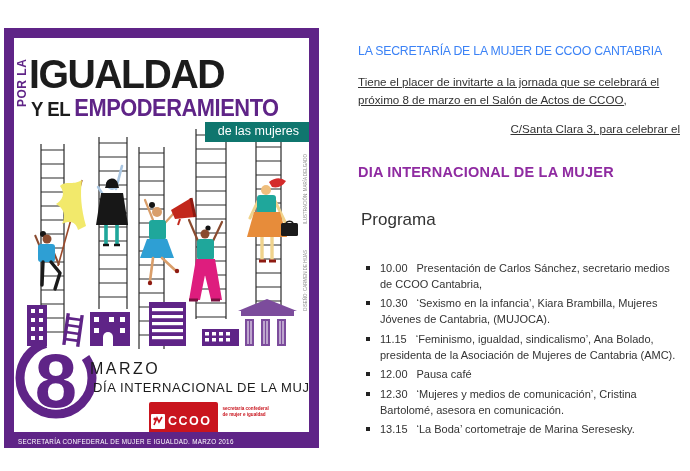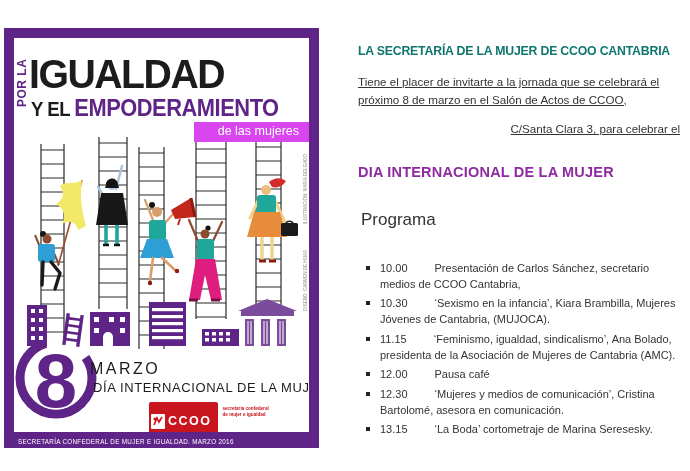--- a/index.html
+++ b/index.html
@@ -11,50 +11,50 @@
   .poster-inner{position:absolute;left:10px;top:10px;right:10px;bottom:16px;background:#fff;overflow:hidden;}
   .poster-footer{position:absolute;left:14px;bottom:3px;color:#fff;font-size:6.3px;letter-spacing:.3px;z-index:4;}
 
   .kicker{position:absolute;left:1px;top:19px;height:50px;writing-mode:vertical-rl;transform:rotate(180deg);
           color:#5F2487;font-weight:bold;font-size:12px;letter-spacing:.5px;}
   .t1{position:absolute;left:15px;top:16px;font-size:40px;line-height:40px;font-weight:bold;color:#1c1c1c;
       letter-spacing:-1.5px;transform:scaleX(.98);transform-origin:left;white-space:nowrap;}
   .t2{position:absolute;left:17px;top:57px;white-space:nowrap;transform:scaleX(.93);transform-origin:left;}
   .t2 .yel{font-size:20px;font-weight:bold;color:#1c1c1c;letter-spacing:-.5px;}
   .t2 .emp{font-size:23.5px;font-weight:bold;color:#5F2487;letter-spacing:-.5px;}
-  .tag{position:absolute;right:0;top:84px;background:#d946ef;color:#fff;font-size:12.5px;
-       padding:2px 10px 4px 24px;}
+  .tag{position:absolute;right:0;top:84px;background:#0f766e;color:#fff;font-size:12.5px;
+       padding:2px 10px 4px 13px;}
 
   .scene{position:absolute;left:0;top:0;width:295px;height:394px;}
 
   .marzo{position:absolute;left:76px;top:322px;font-size:16px;letter-spacing:2.5px;color:#1c1c1c;}
   .dia{position:absolute;left:79px;top:342px;font-size:13px;letter-spacing:.6px;color:#1c1c1c;white-space:nowrap;}
 
   .logo{position:absolute;left:135px;top:364px;display:flex;align-items:flex-start;gap:5px;}
   .logo-box{display:flex;align-items:center;background:#C9151E;border-radius:2px;height:38px;padding:0 6px 0 2px;}
   .logo-sq{width:14px;height:15px;background:#fff;border-radius:1px;margin-right:3px;position:relative;}
   .logo-sq svg{position:absolute;left:1px;top:1px;}
   .logo-word{color:#fff;font-weight:bold;font-size:12.5px;letter-spacing:1.5px;}
   .logo-cap{font-size:4.6px;line-height:1.25;color:#C9151E;font-weight:bold;padding-top:4px;}
 
   .credit{position:absolute;writing-mode:vertical-rl;transform:rotate(180deg);font-size:4.5px;color:#8f8f8f;right:1px;}
   .credit.c1{top:116px;} .credit.c2{top:212px;}
 
   
   .invite{position:absolute;left:358px;top:44px;width:322px;}
-  .inv-h1{font-size:12.3px;font-weight:bold;color:#0f766e;letter-spacing:-.2px;margin:0 0 15px 0;}
+  .inv-h1{font-size:12.3px;font-weight:normal;color:#3b82f6;letter-spacing:-.2px;margin:0 0 15px 0;}
   .inv-p{font-size:11.6px;line-height:17.5px;margin:0 0 12px 0;color:#333;text-decoration:underline;}
   .inv-p2{margin:0 0 26px 0;padding-left:3px;text-align:right;}
   .inv-h2{font-size:14.5px;font-weight:bold;color:#8F2BA1;letter-spacing:.2px;margin:8px 0 30px 0;}
   .inv-prog{font-size:17px;color:#333;margin:0 0 30px 0;padding-left:3px;}
   ul.prog{list-style:none;margin:0;padding:0 0 0 8px;}
   ul.prog li{display:flex;margin-bottom:3.5px;font-size:11px;line-height:16px;color:#333;}
   .sq{flex:0 0 4px;width:4px;height:4px;background:#222;margin:6px 10px 0 0;}
   .li-body{flex:1;}
-  .li-body .t{display:inline-block;margin-right:27px;}
+  .li-body .t{display:inline-block;margin-right:9px;}
 </style>
 </head>
 <body>
 
 <div class="page">
 
   <div class="poster">
     <div class="poster-inner">
 
       <svg class="scene" viewBox="0 0 295 394" width="295" height="394" xmlns="http://www.w3.org/2000/svg">

